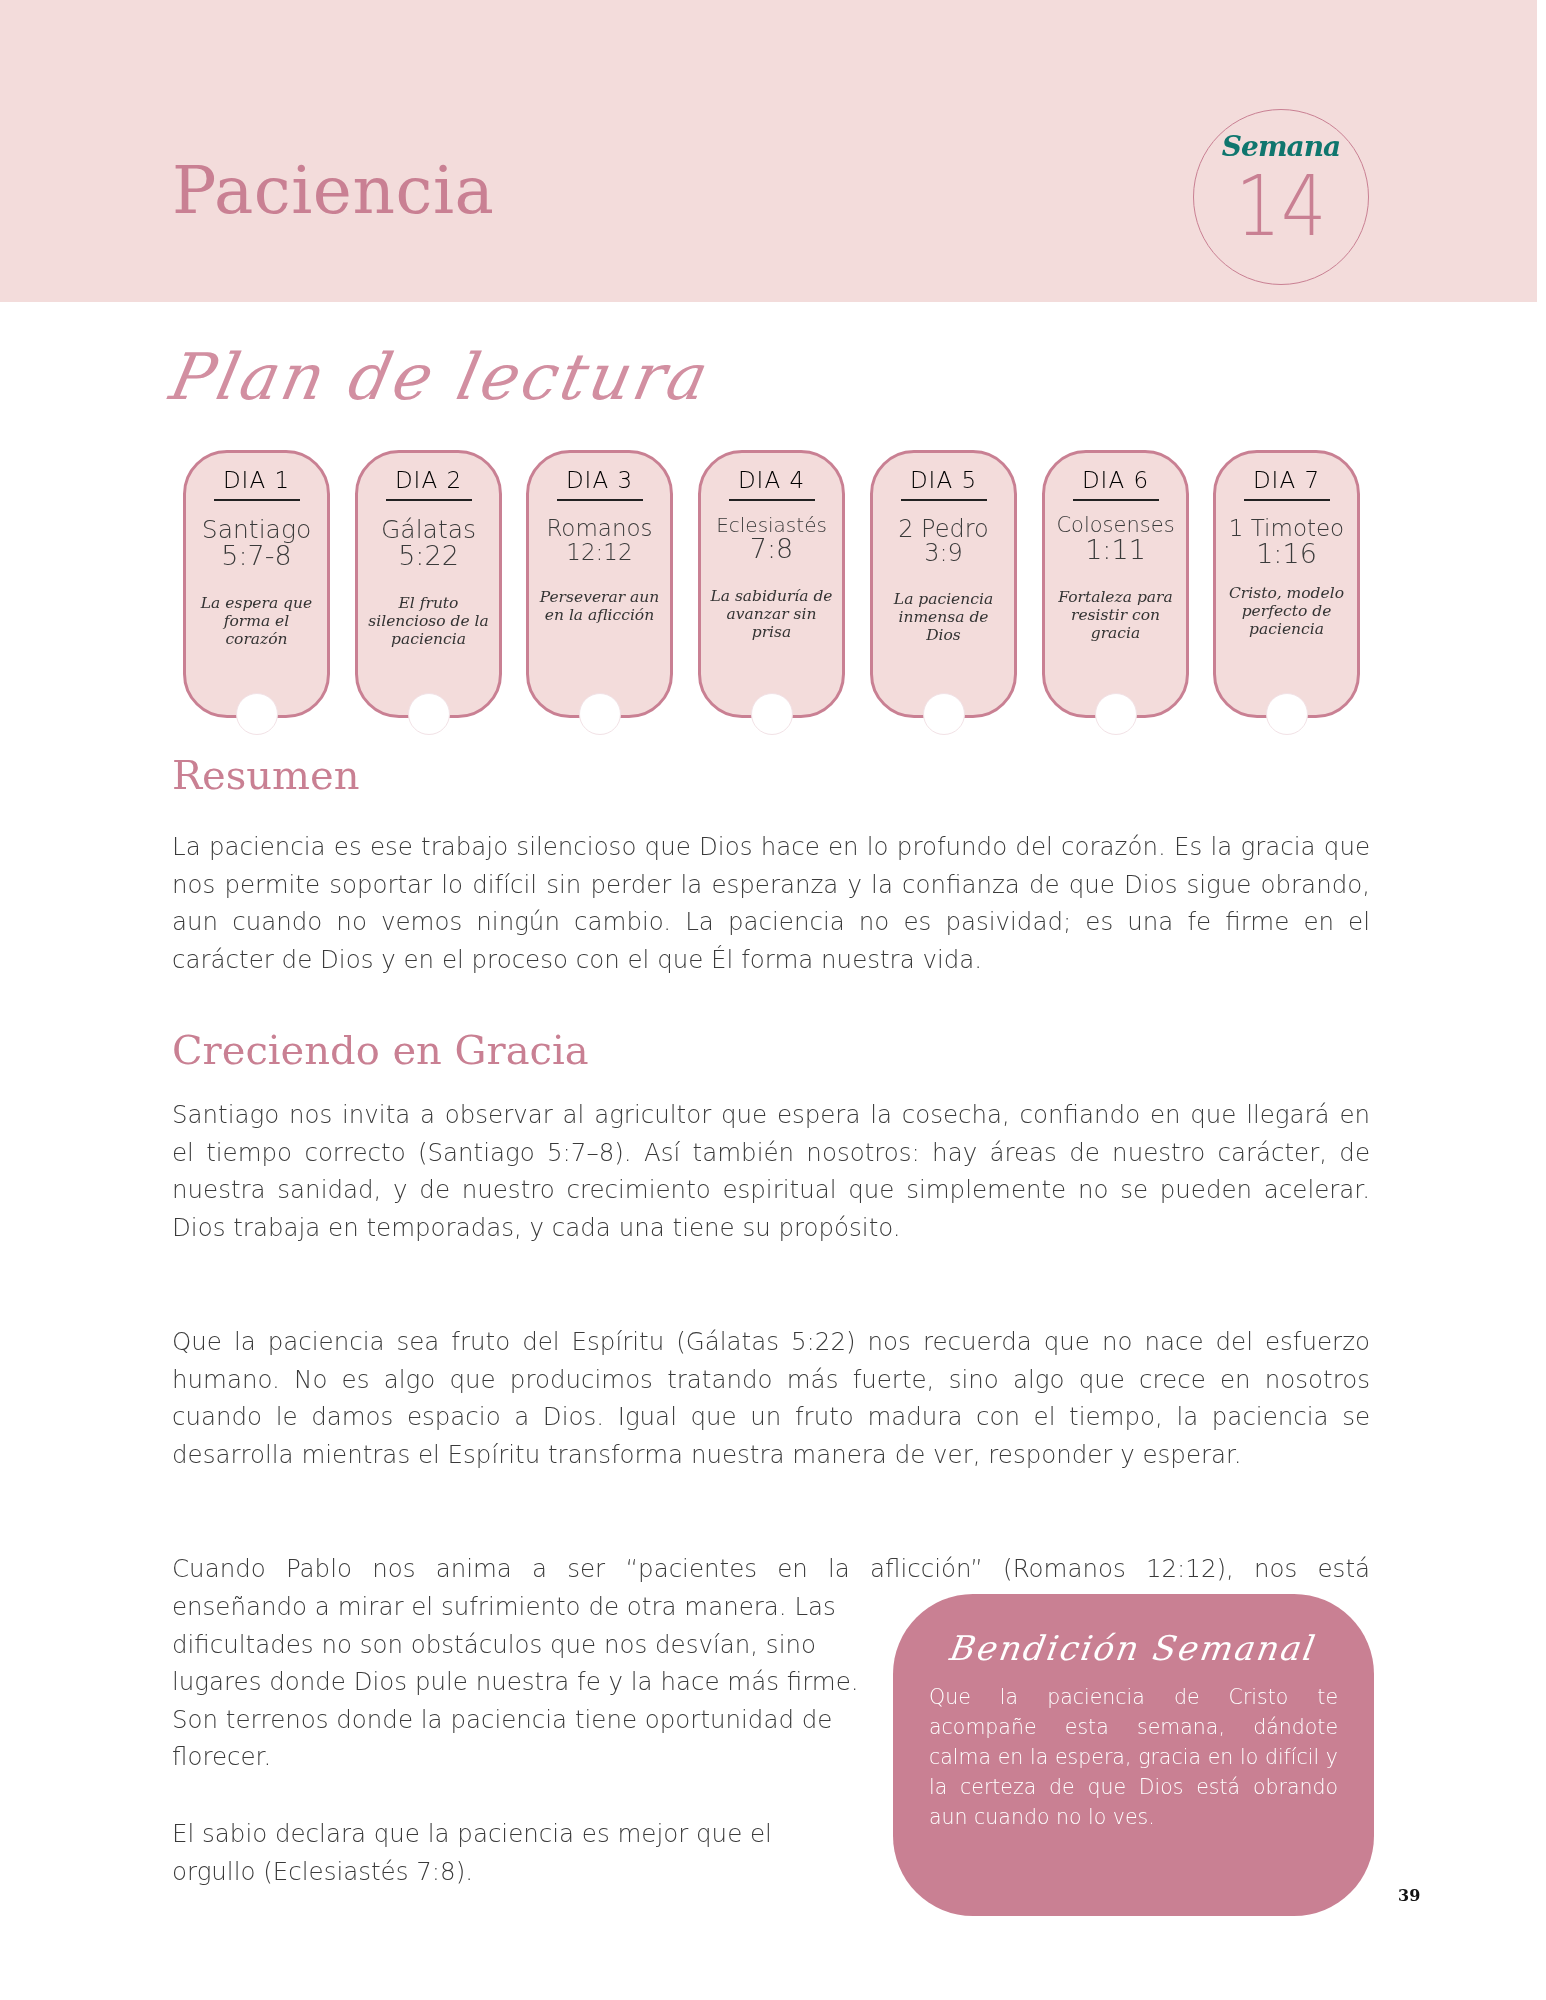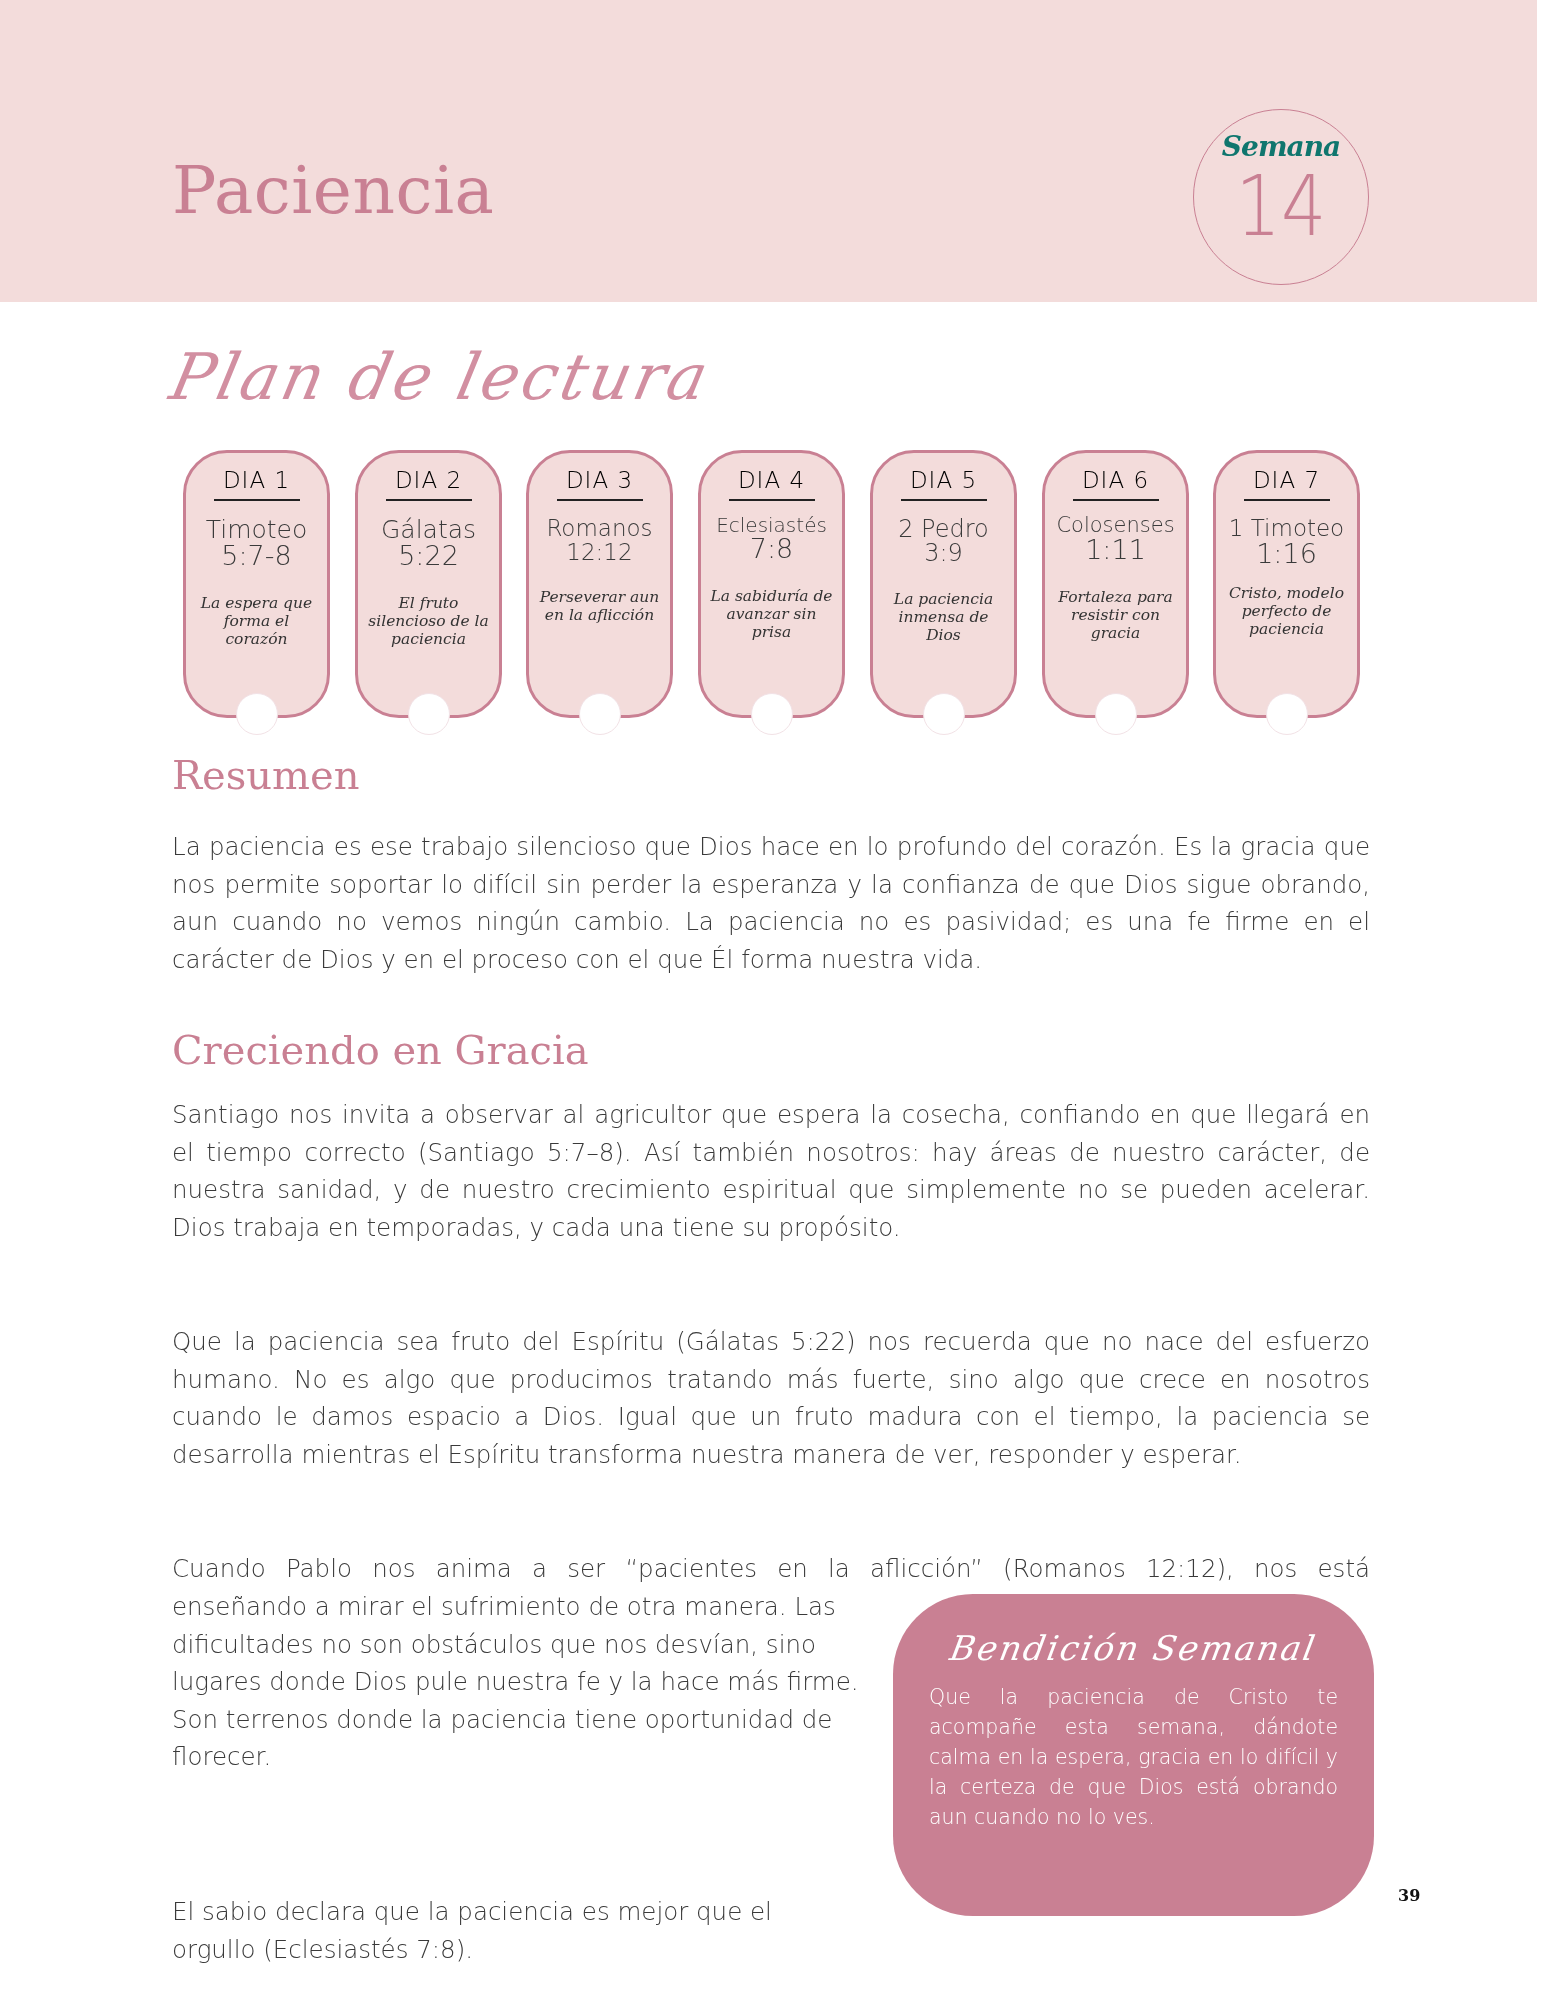--- a/index.html
+++ b/index.html
@@ -104,21 +104,21 @@
   <div class="week-label">Semana</div>
   <div class="week-number">14</div>
 </div>
 
 <div class="plan-heading">Plan de lectura</div>
 
 <div class="cards">
   <div class="card" style="left:0px">
     <div class="card-day">DIA 1</div>
     <div class="card-rule"></div>
-    <div class="card-book">Timoteo</div>
+    <div class="card-book">Santiago</div>
     <div class="card-ref">5:7-8</div>
     <div class="card-desc">La espera que forma el corazón</div>
     <div class="card-notch"></div>
   </div>
   <div class="card" style="left:172px">
     <div class="card-day">DIA 2</div>
     <div class="card-rule"></div>
     <div class="card-book">Gálatas</div>
     <div class="card-ref">5:22</div>
     <div class="card-desc">El fruto silencioso de la paciencia</div>
@@ -177,21 +177,21 @@
 </div>
 <div class="body-text" style="top:1323px">
   <p>Que la paciencia sea fruto del Espíritu (Gálatas 5:22) nos recuerda que no nace del esfuerzo humano. No es algo que producimos tratando más fuerte, sino algo que crece en nosotros cuando le damos espacio a Dios. Igual que un fruto madura con el tiempo, la paciencia se desarrolla mientras el Espíritu transforma nuestra manera de ver, responder y esperar.</p>
 </div>
 <div class="body-text" style="top:1550px; text-align-last: justify;">
   <p>Cuando Pablo nos anima a ser “pacientes en la aflicción” (Romanos 12:12), nos está</p>
 </div>
 <div class="body-text narrow" style="top:1588px">
   <p>enseñando a mirar el sufrimiento de otra manera. Las dificultades no son obstáculos que nos desvían, sino lugares donde Dios pule nuestra fe y la hace más firme. Son terrenos donde la paciencia tiene oportunidad de florecer.</p>
 </div>
-<div class="body-text narrow" style="top:1893px">
+<div class="body-text narrow" style="top:1815px">
   <p>El sabio declara que la paciencia es mejor que el orgullo (Eclesiastés 7:8).</p>
 </div>
 
 <div class="blessing">
   <div class="blessing-title">Bendición Semanal</div>
   <div class="blessing-text">Que la paciencia de Cristo te acompañe esta semana, dándote calma en la espera, gracia en lo difícil y la certeza de que Dios está obrando aun cuando no lo ves.</div>
 </div>
 
 <div class="page-number">39</div>
 

